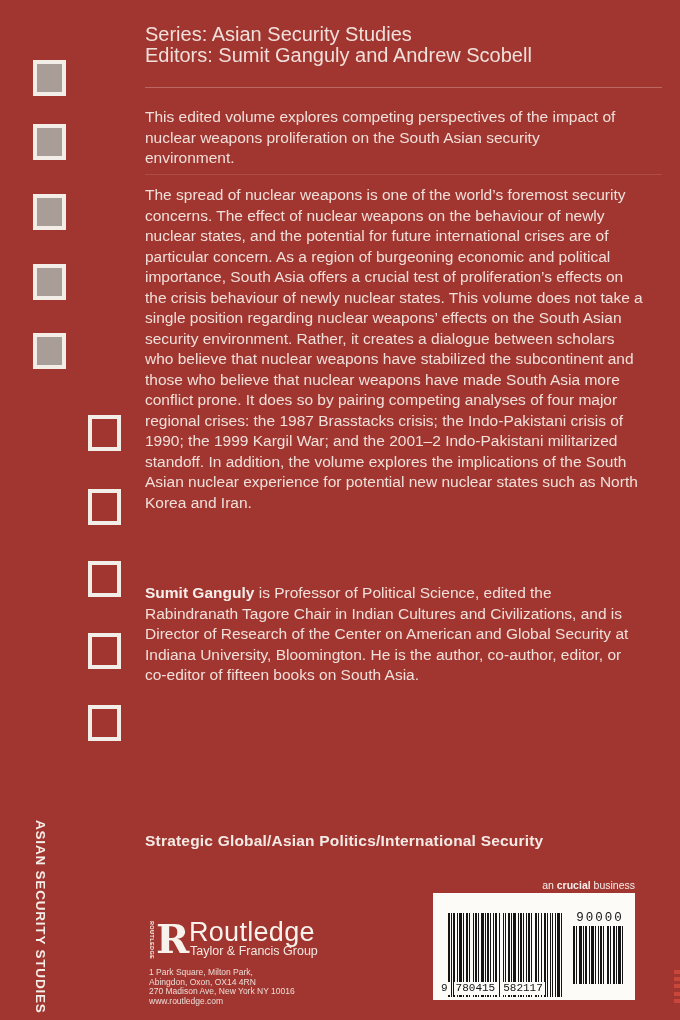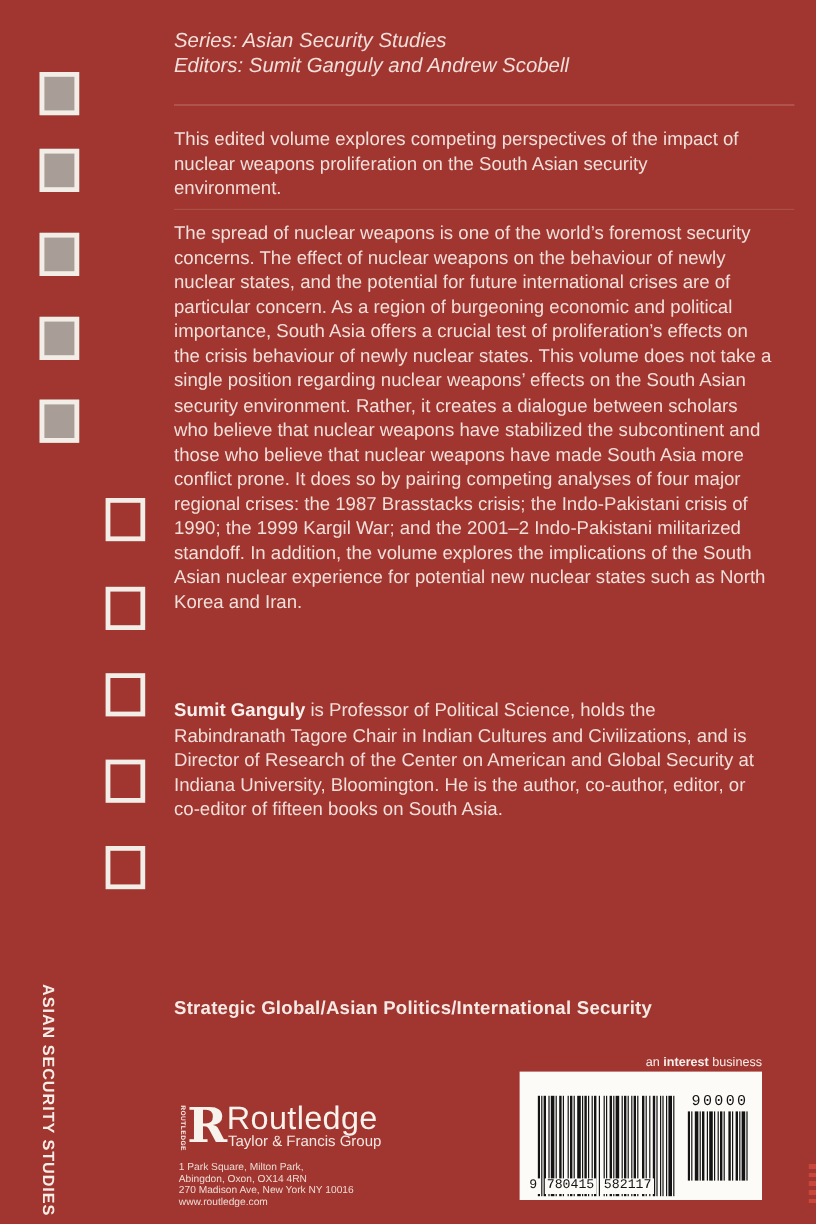--- a/index.html
+++ b/index.html
@@ -15,21 +15,21 @@
   .sq.outline { left:88px; background:transparent; }
   
   .spine {
     position:absolute; left:33px; top:820px; height:195px;
     writing-mode:vertical-rl;
     font-size:13.5px; font-weight:bold; letter-spacing:0.8px;
     color:#f5ede8; white-space:nowrap;
   }
   
   .col { position:absolute; left:145px; width:517px; color:#f0dfda; }
-  .hdr { top:24px; font-size:17px; line-height:20.5px;font-style:italic; }
+  .hdr { top:24px; font-size:20px; line-height:20.5px; }
   .para { font-size:15.5px; line-height:20.5px; white-space:pre-line; }
   .rule { position:absolute; left:145px; width:517px; height:1px; }
   .rule.r1 { top:87px;  background:rgba(240,212,206,0.32); }
   .rule.r2 { top:174px; background:rgba(240,212,206,0.15); }
   .bio-name { font-weight:bold; color:#f7efeb; }
   .cats { top:832px; font-size:15.5px; font-weight:bold; color:#f4eae5; letter-spacing:0.2px; }
   
   .logo-vert {
     position:absolute; left:149px; top:921px; height:41px;
     writing-mode:vertical-rl;
@@ -134,40 +134,40 @@
 security environment. Rather, it creates a dialogue between scholars
 who believe that nuclear weapons have stabilized the subcontinent and
 those who believe that nuclear weapons have made South Asia more
 conflict prone. It does so by pairing competing analyses of four major
 regional crises: the 1987 Brasstacks crisis; the Indo-Pakistani crisis of
 1990; the 1999 Kargil War; and the 2001–2 Indo-Pakistani militarized
 standoff. In addition, the volume explores the implications of the South
 Asian nuclear experience for potential new nuclear states such as North
 Korea and Iran.</div>
 
-  <div class="col para" style="top:583px"><span class="bio-name">Sumit Ganguly</span><span> is Professor of Political Science, holds the
+  <div class="col para" style="top:583px"><span class="bio-name">Sumit Ganguly</span><span> is Professor of Political Science, edited the
 Rabindranath Tagore Chair in Indian Cultures and Civilizations, and is
 Director of Research of the Center on American and Global Security at
 Indiana University, Bloomington. He is the author, co-author, editor, or
 co-editor of fifteen books on South Asia.</span></div>
 
   <div class="col cats" style="position:absolute">Strategic Global/Asian Politics/International Security</div>
 
   <div class="logo-vert">ROUTLEDGE</div>
   <div class="logo-r">R</div>
   <div class="pub-name">Routledge</div>
   <div class="pub-group">Taylor &amp; Francis Group</div>
   <div class="addr">
     <div>1 Park Square, Milton Park,</div>
     <div>Abingdon, Oxon, OX14 4RN</div>
     <div>270 Madison Ave, New York NY 10016</div>
     <div>www.routledge.com</div>
   </div>
 
-  <div class="informa"><span>an </span><span class="b">interest</span><span> business</span></div>
+  <div class="informa"><span>an </span><span class="b">crucial</span><span> business</span></div>
 
   <div class="bcbox">
     <div class="bars-main" id="bars-main">
         <div class="bar" style="width: 2px;"></div>
         <div class="gap" style="width: 1px;"></div>
         <div class="bar" style="width: 1px;"></div>
         <div class="gap" style="width: 1px;"></div>
         <div class="bar" style="width: 2px;"></div>
         <div class="gap" style="width: 2px;"></div>
         <div class="bar" style="width: 1px;"></div>

